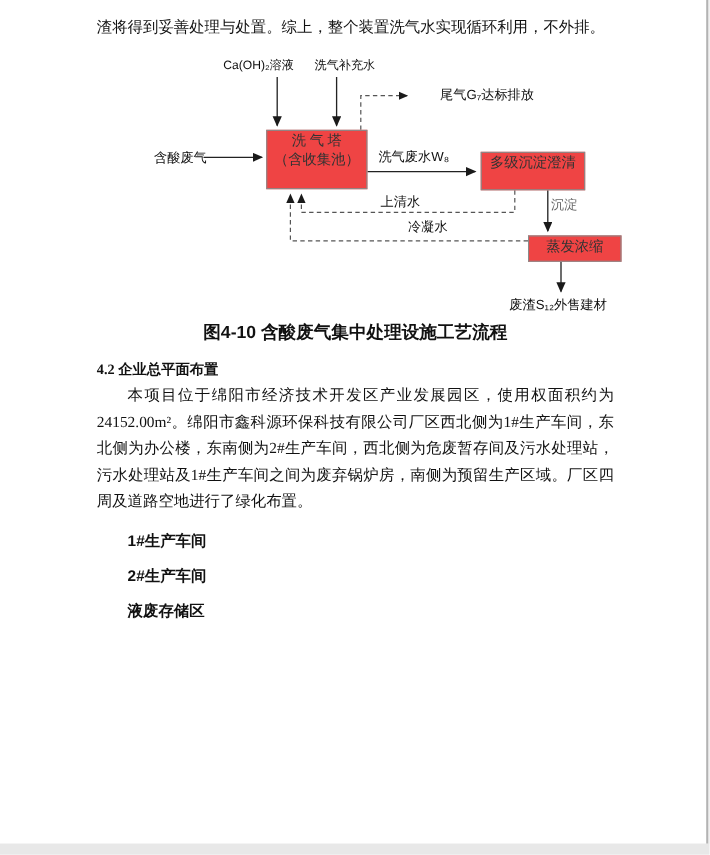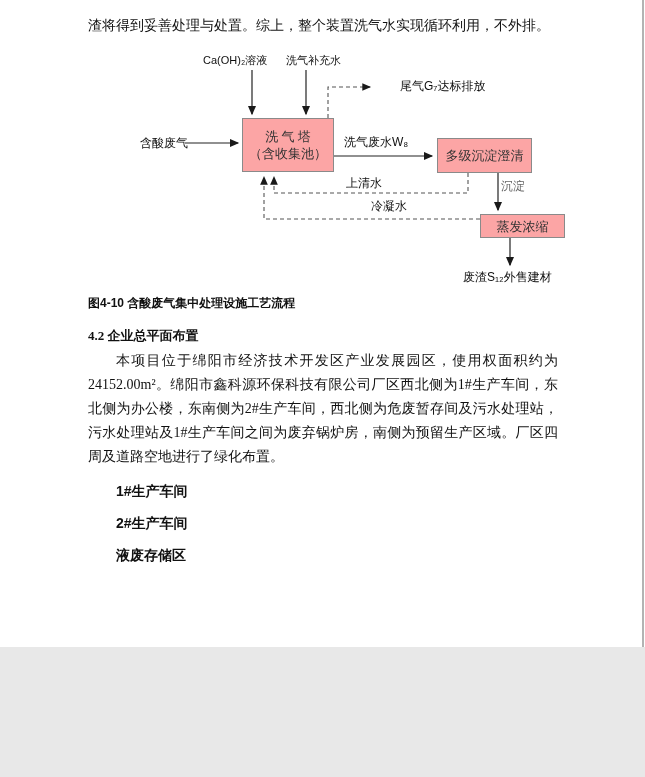--- a/index.html
+++ b/index.html
@@ -1,39 +1,39 @@
 <!DOCTYPE html>
 <html><head>
 <meta charset="utf-8">
 <style>
   html,body{margin:0;padding:0;background:#e8e8e8;}
   .page{
     position:relative;
-    width:645px;height:647px;
+    width:645px;height:767px;
     background:#ffffff;
     overflow:hidden;
     color:#111;
     font-family:"Liberation Serif","DejaVu Serif",serif;
     box-sizing:border-box;
     padding:14px 87px 0 88px;
   }
   .body-text{
     margin:0;
     font-size:14px;
     line-height:24px;
     text-align:justify;
     text-indent:2em;
   }
   .no-indent{text-indent:0;}
   .caption{
     margin:257px 0 0 0;
-    font-size:12px;
+    font-size:16px;
     line-height:16px;
     font-weight:bold;
-    text-align:left;
+    text-align:center;
     font-family:"Liberation Sans","DejaVu Sans",sans-serif;
   }
   .heading{
     margin:12px 0 0 0;
     font-size:13px;
     line-height:26px;
     font-weight:bold;
     font-family:"Liberation Serif","DejaVu Serif",serif;
   }
   .para-1{}
@@ -50,26 +50,25 @@
   
   .diagram{
     position:absolute;
     left:0;top:50px;
     width:645px;height:245px;
   }
   .diagram svg{position:absolute;left:0;top:0;}
   .dbox{
     position:absolute;
     border:1px solid #8a8a8a;
-    background:#fca5a5;
+    background:#ef4444;
     box-sizing:border-box;
     display:flex;
     flex-direction:column;
     align-items:center;
-    justify-content:center;
     font-size:13px;
     line-height:17px;
     color:#333;
     text-align:center;
     font-family:"Liberation Serif","DejaVu Serif",serif;
   }
   .dlabel{
     position:absolute;
     font-size:12px;
     line-height:13px;

